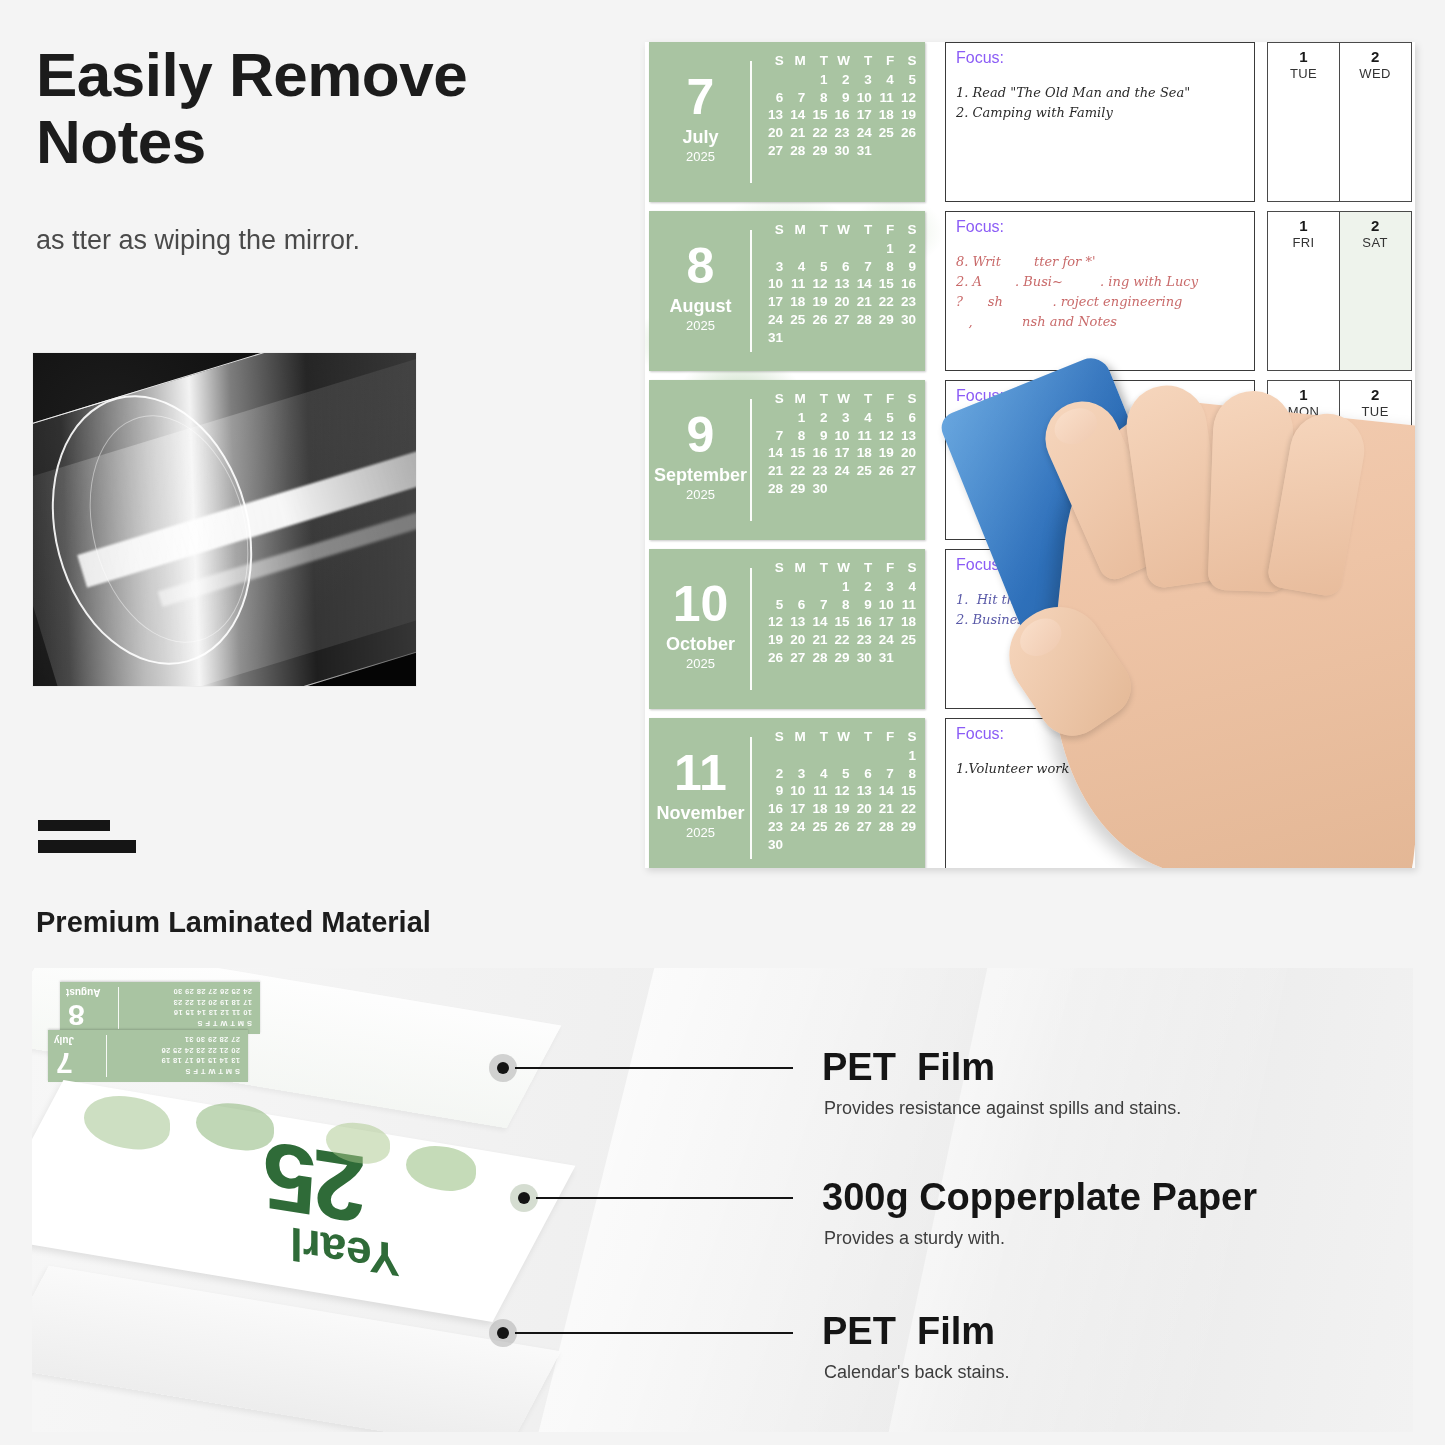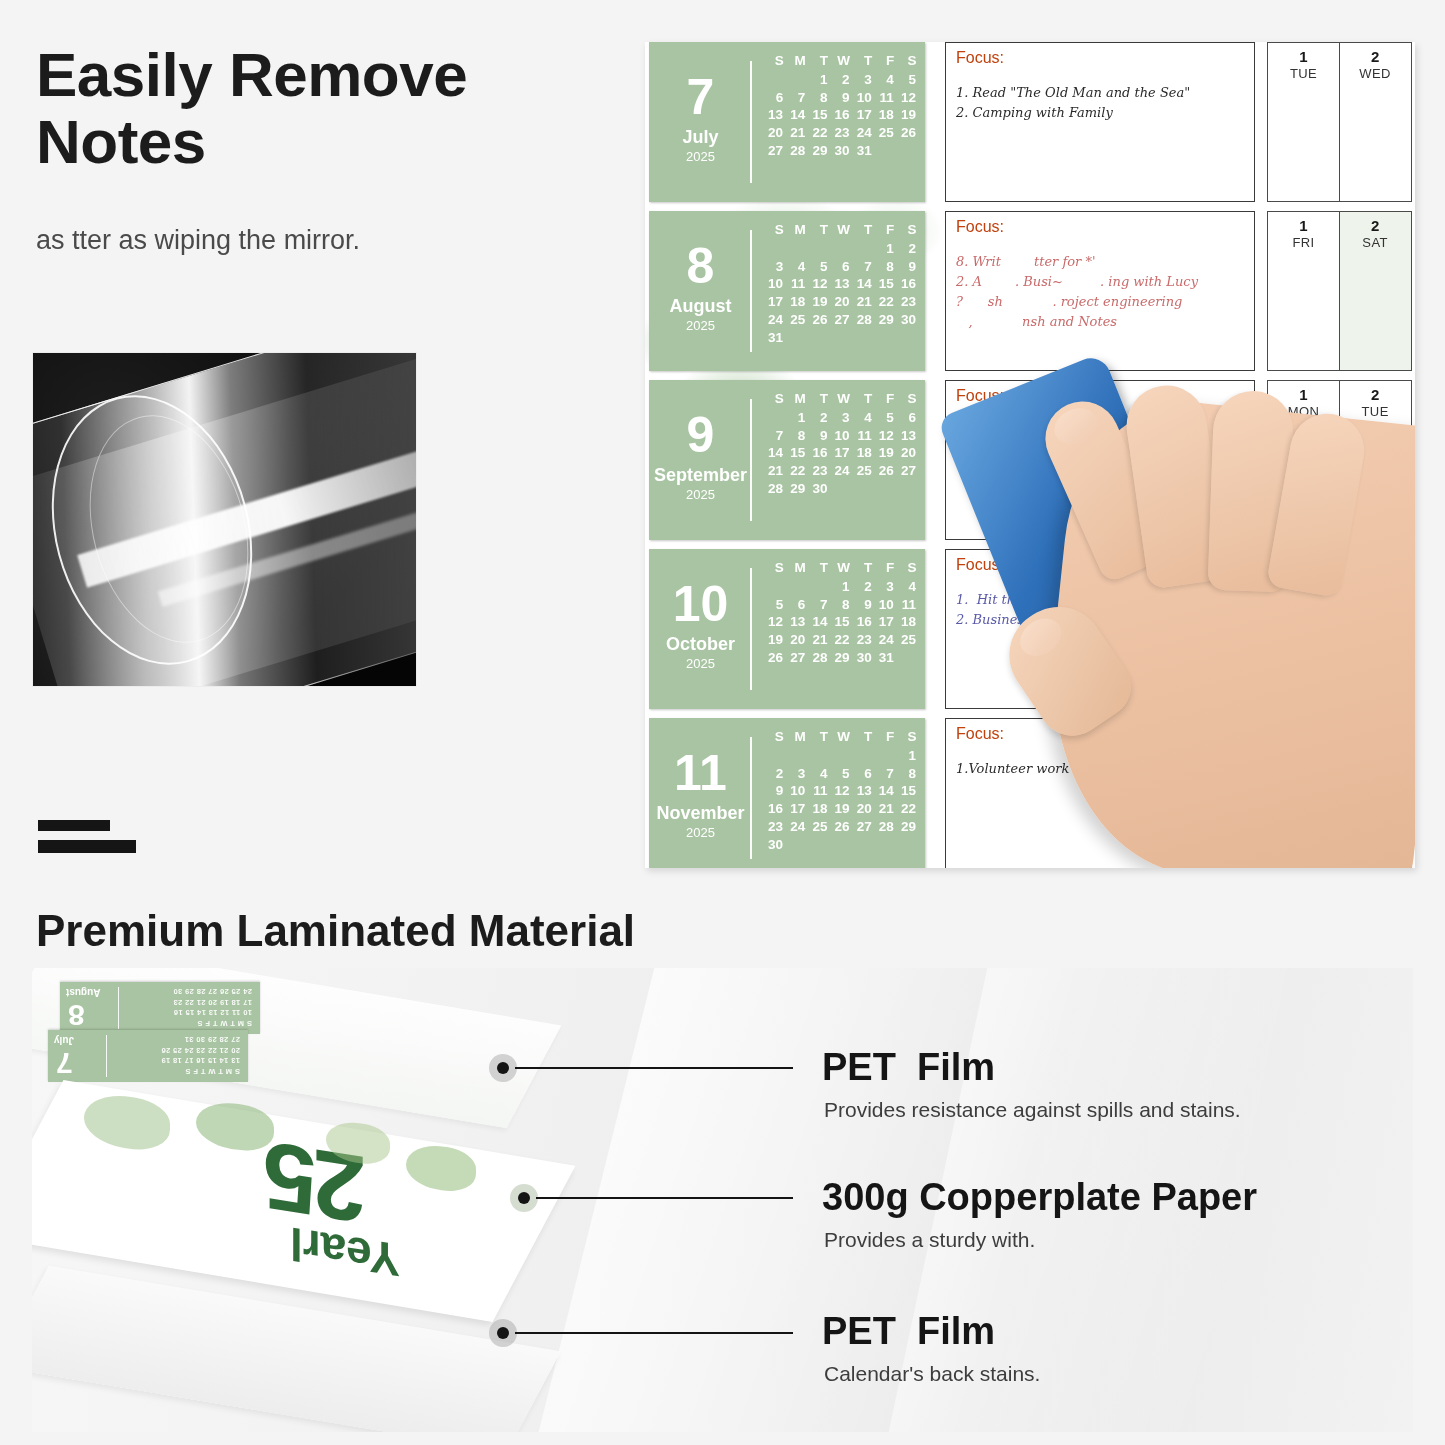--- a/index.html
+++ b/index.html
@@ -81,21 +81,21 @@
     filter:blur(1.5px);
   }
 
   
   .divider{position:absolute;left:38px;top:800px;}
   .divider .b1{width:72px;height:11px;background:#151515;margin-bottom:9px;}
   .divider .b2{width:98px;height:13px;background:#151515;}
 
   .section-title{
     position:absolute;left:36px;top:886px;
-    font-size:44px;font-weight:700;color:#1c1c1c;
+    font-size:29px;font-weight:700;color:#1c1c1c;
   }
 
   
   .cal-photo{
     position:absolute;left:645px;top:22px;width:770px;height:826px;
     background:#ffffff;overflow:hidden;
     box-shadow:2px 3px 7px rgba(0,0,0,.13);
   }
   .cal-leafbg{
     position:absolute;inset:0;
@@ -130,21 +130,21 @@
   }
   .dow-row,.wk-row{display:grid;grid-template-columns:repeat(7,1fr);text-align:right;}
   .dow-row{letter-spacing:.5px;margin-bottom:1px;}
   .wk-row span{padding-right:1px;}
 
   .focus-card{
     position:absolute;left:300px;top:0;width:310px;height:100%;
     background:#fff;border:1.6px solid #3a3a3a;
     padding:6px 10px;box-sizing:border-box;
   }
-  .focus-label{font-size:16px;color:#c2410c;font-weight:400;}
+  .focus-label{font-size:16px;color:#8b5cf6;font-weight:400;}
   .focus-notes{margin-top:16px;font-size:13px;line-height:1.55;
     font-family:"DejaVu Serif", serif;font-style:italic;}
   .focus-notes div{white-space:pre;}
   .n-black{color:#2a2a2a;}
   .n-red{color:#c96a6a;}
   .n-blue{color:#5a5aa8;}
 
   .daycols{position:absolute;left:622px;top:0;height:100%;display:flex;}
   .daycol{
     width:73px;height:100%;border:1.4px solid #4a4a4a;
@@ -265,21 +265,21 @@
   .dot-outer{
     position:absolute;width:28px;height:28px;border-radius:50%;
     background:rgba(160,160,160,.45);
   }
   .dot-inner{
     position:absolute;left:8px;top:8px;width:12px;height:12px;border-radius:50%;
     background:#141414;
   }
   .leader{position:absolute;height:2px;background:#141414;}
   .co-title{position:absolute;font-size:38px;font-weight:700;color:#151515;white-space:pre;}
-  .co-desc{position:absolute;font-size:21px;color:#3d3d3d;white-space:pre;}
+  .co-desc{position:absolute;font-size:18px;color:#3d3d3d;white-space:pre;}
 </style>
 </head>
 <body>
 
 <div class="stage">
 
   <div class="headline">Easily Remove Notes</div>
   <div class="subhead">as tter as wiping the mirror.</div>
 
   <div class="film-photo">

